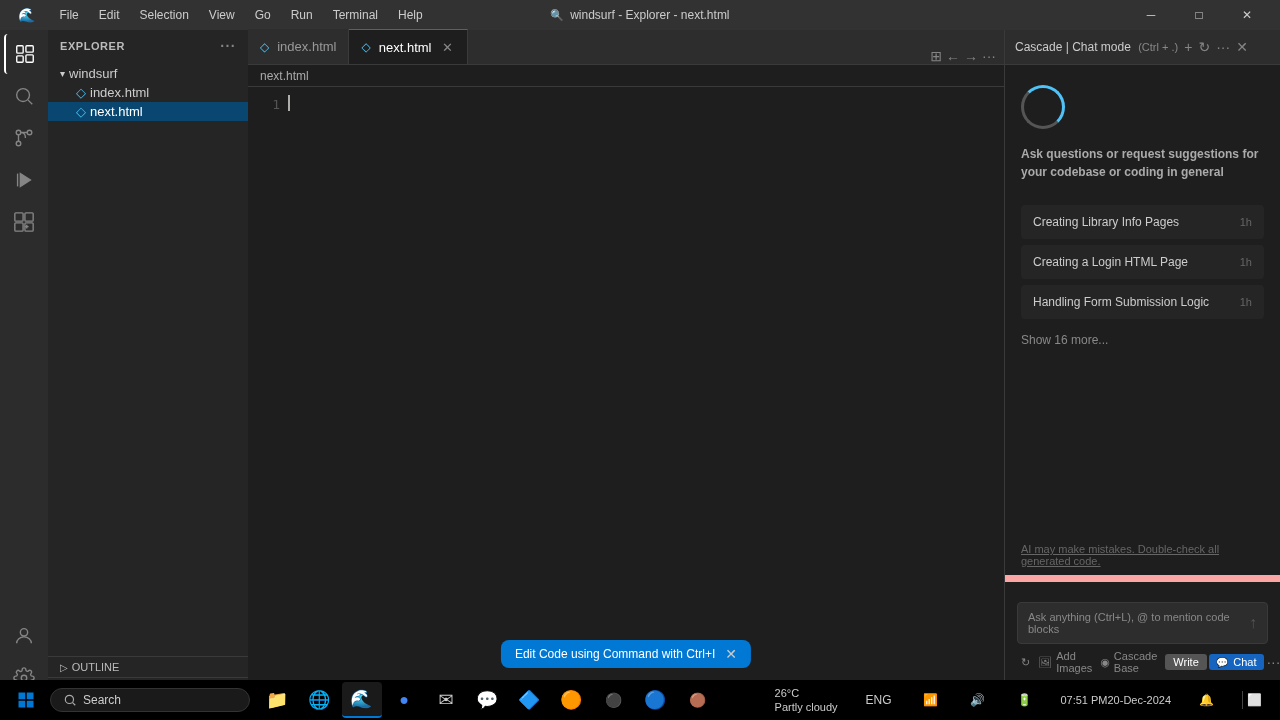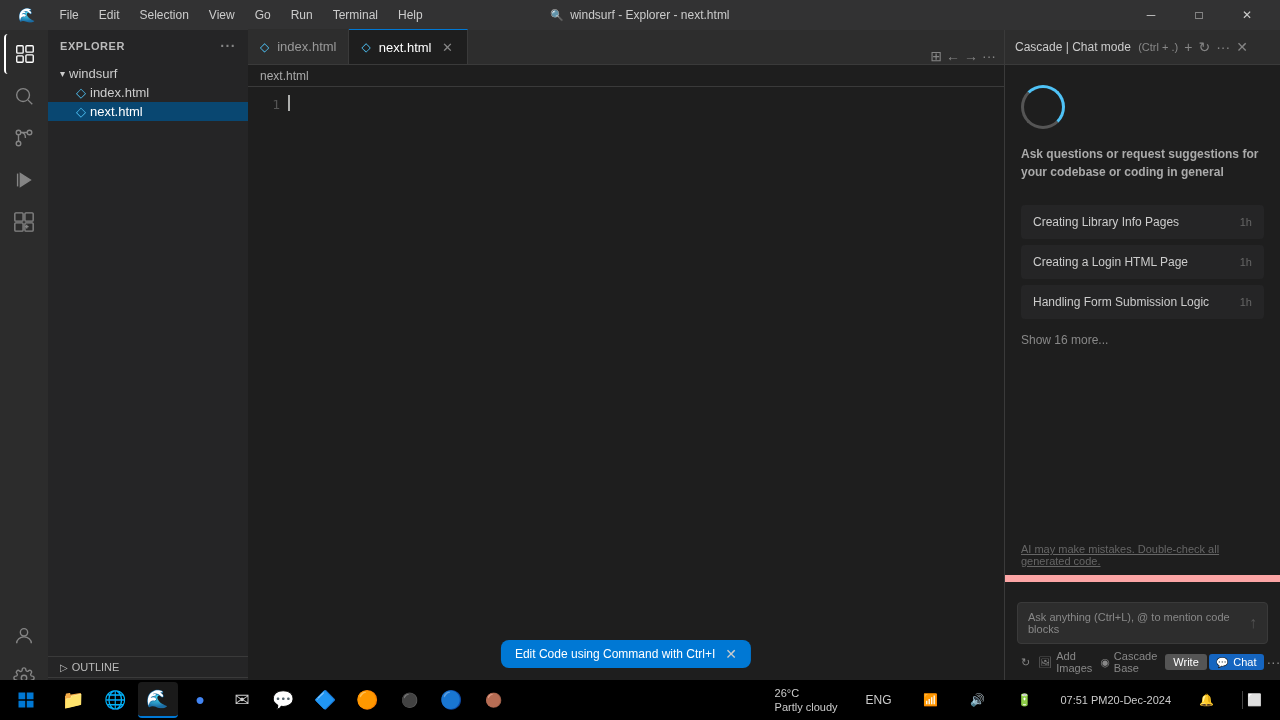--- a/index.html
+++ b/index.html
@@ -747,20 +747,27 @@
 
 <div id="taskbar">
   <div class="taskbar-start">
     <svg width="18" height="18" viewBox="0 0 24 24" fill="#0078d4">
       <rect x="2" y="2" width="9" height="9"></rect>
       <rect x="13" y="2" width="9" height="9"></rect>
       <rect x="2" y="13" width="9" height="9"></rect>
       <rect x="13" y="13" width="9" height="9"></rect>
     </svg>
   </div>
+  <div class="taskbar-search">
+    <svg width="14" height="14" viewBox="0 0 24 24" fill="none" stroke="#aaa" stroke-width="2">
+      <circle cx="11" cy="11" r="7"></circle>
+      <line x1="16.5" y1="16.5" x2="21" y2="21"></line>
+    </svg>
+    <span class="taskbar-search-text">Search</span>
+  </div>
   <div class="taskbar-apps">
     <div class="taskbar-app">📁</div>
     <div class="taskbar-app">🌐</div>
     <div class="taskbar-app active">🌊</div>
     <div class="taskbar-app" style="color:#4285f4; font-size:16px;">●</div>
     <div class="taskbar-app">✉</div>
     <div class="taskbar-app">💬</div>
     <div class="taskbar-app">🔷</div>
     <div class="taskbar-app">🟠</div>
     <div class="taskbar-app" style="font-size:14px;">⚫</div>

